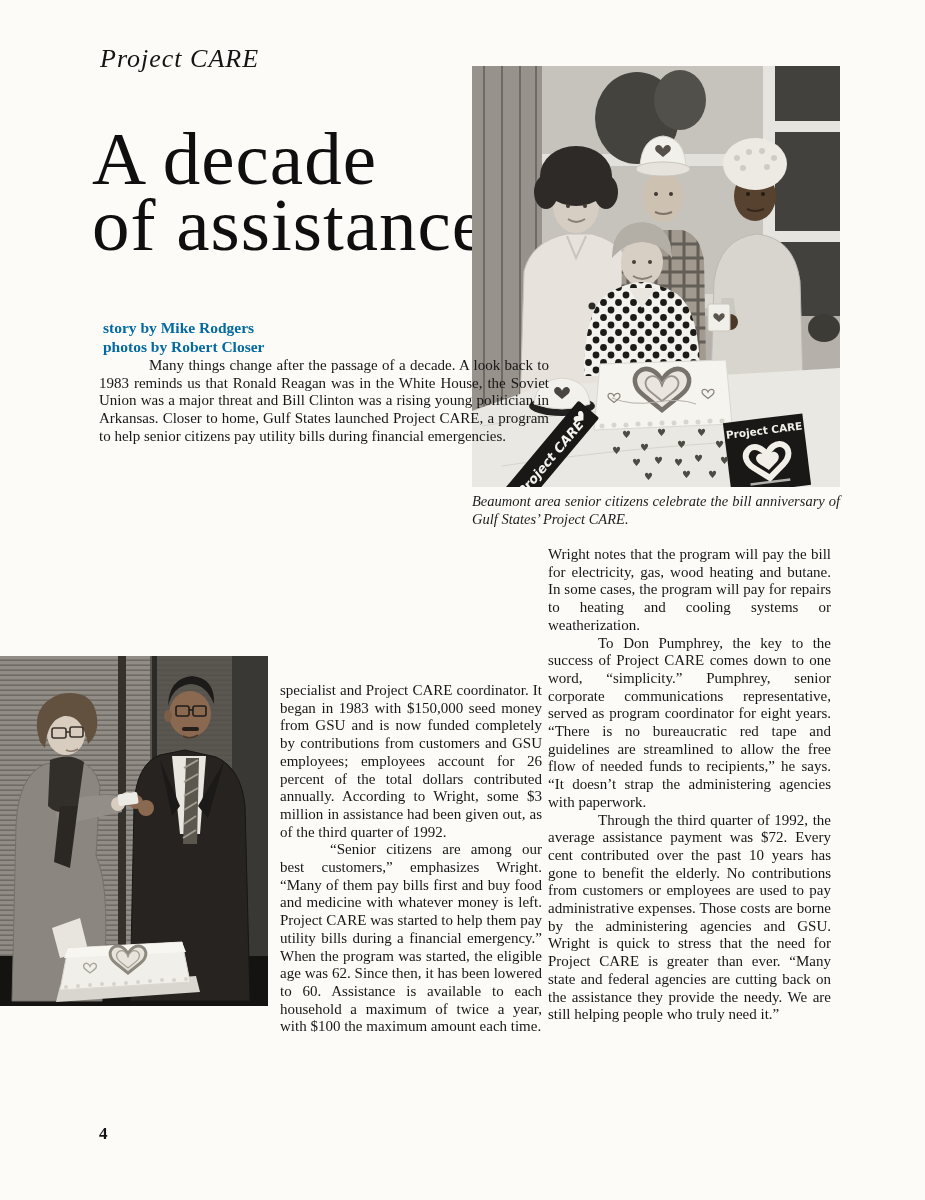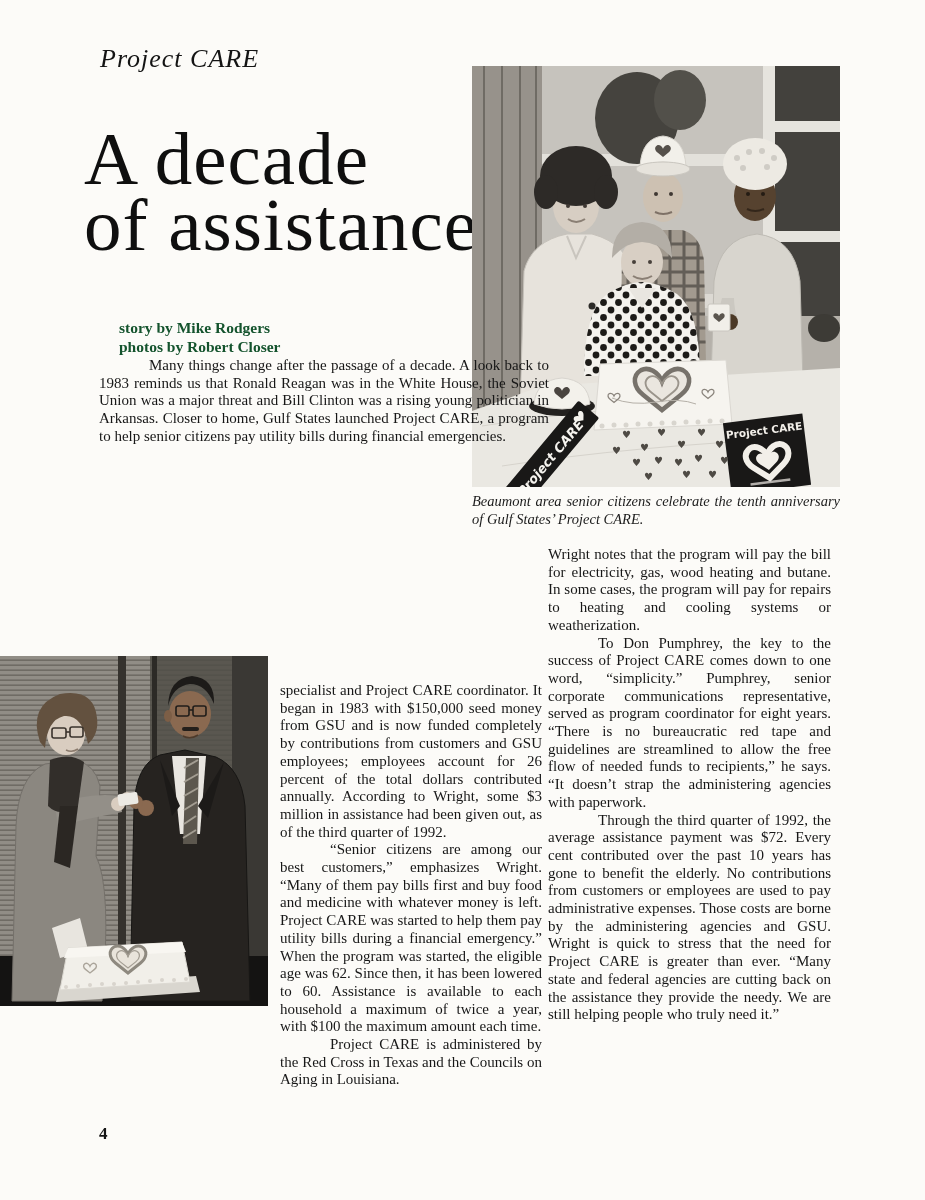--- a/index.html
+++ b/index.html
@@ -6,27 +6,27 @@
   body{background:#e8e6e2;font-family:"Liberation Serif", serif;}
   .page{
     position:relative;width:925px;height:1200px;margin:0 auto;
     background:#fcfbf8;color:#1b1b1b;overflow:hidden;
   }
   .kicker{
     position:absolute;left:100px;top:44px;
     font-style:italic;font-size:26px;letter-spacing:1px;color:#141414;
   }
   .headline{
-    position:absolute;left:84px;top:126px;
+    position:absolute;left:92px;top:126px;
     font-size:75px;line-height:66px;letter-spacing:1px;color:#0f0f0f;
     font-weight:400;
   }
   .byline{
-    position:absolute;left:119px;top:318px;
-    font-weight:bold;font-size:15.5px;line-height:19px;color:#14532d;
+    position:absolute;left:103px;top:318px;
+    font-weight:bold;font-size:15.5px;line-height:19px;color:#0369a1;
   }
   .textcol{position:absolute;font-size:15px;line-height:17.7px;text-align:justify;color:#171717;}
   .textcol p{margin:0;padding:0;}
   .textcol p.ind{text-indent:50px;}
   .photo{position:absolute;overflow:hidden;background:#b5b1aa;}
   .photo svg{display:block;}
   .caption{
     position:absolute;font-style:italic;font-size:14.5px;line-height:18px;color:#1c1c1c;
   }
   .caption.justify{text-align:justify;}
@@ -216,30 +216,29 @@
         <text x="222" y="396">♥</text>
           <text x="140" y="388">♥</text>
           <text x="248" y="398">♥</text>
         <text x="210" y="412">♥</text>
           <text x="172" y="414">♥</text>
           <text x="236" y="412">♥</text>
       </g>
     </svg>
   </div>
 
-  <div class="caption justify" style="left:472px;top:492px;width:368px;">Beaumont area senior citizens celebrate the tenth anniversary of Gulf States’ Project CARE.</div>
+  <div class="caption justify" style="left:472px;top:492px;width:368px;">Beaumont area senior citizens celebrate the bill anniversary of Gulf States’ Project CARE.</div>
 
   <div class="textcol" style="left:99px;top:357px;width:450px;">
     <p class="ind">Many things change after the passage of a decade. A look back to 1983 reminds us that Ronald Reagan was in the White House, the Soviet Union was a major threat and Bill Clinton was a rising young politician in Arkansas. Closer to home, Gulf States launched Project CARE, a program to help senior citizens pay utility bills during financial emergencies.</p>
   </div>
 
   <div class="textcol" style="left:280px;top:682px;width:262px;">
     <p>specialist and Project CARE coordinator. It began in 1983 with $150,000 seed money from GSU and is now funded completely by contributions from customers and GSU employees; employees account for 26 percent of the total dollars contributed annually. According to Wright, some $3 million in assistance had been given out, as of the third quarter of 1992.</p>
     <p class="ind">“Senior citizens are among our best customers,” emphasizes Wright. “Many of them pay bills first and buy food and medicine with whatever money is left. Project CARE was started to help them pay utility bills during a financial emergency.” When the program was started, the eligible age was 62. Since then, it has been lowered to 60. Assistance is available to each household a maximum of twice a year, with $100 the maximum amount each time.</p>
-    <p class="ind">Project CARE is administered by the Red Cross in Texas and the Councils on Aging in Louisiana.</p>
   </div>
 
   <div class="textcol" style="left:548px;top:546px;width:283px;font-family:Liberation Serif, serif;">
     <p>Wright notes that the program will pay the bill for electricity, gas, wood heating and butane. In some cases, the program will pay for repairs to heating and cooling systems or weatherization.</p>
     <p class="ind">To Don Pumphrey, the key to the success of Project CARE comes down to one word, “simplicity.” Pumphrey, senior corporate communications representative, served as program coordinator for eight years. “There is no bureaucratic red tape and guidelines are streamlined to allow the free flow of needed funds to recipients,” he says. “It doesn’t strap the administering agencies with paperwork.</p>
     <p class="ind">Through the third quarter of 1992, the average assistance payment was $72. Every cent contributed over the past 10 years has gone to benefit the elderly. No contributions from customers or employees are used to pay administrative expenses. Those costs are borne by the administering agencies and GSU. Wright is quick to stress that the need for Project CARE is greater than ever. “Many state and federal agencies are cutting back on the assistance they provide the needy. We are still helping people who truly need it.”</p>
   </div>
 
   <div class="photo" style="left:0px;top:656px;width:268px;height:350px;">
     <svg width="268" height="350" viewBox="0 0 268 350" xmlns="http://www.w3.org/2000/svg">

